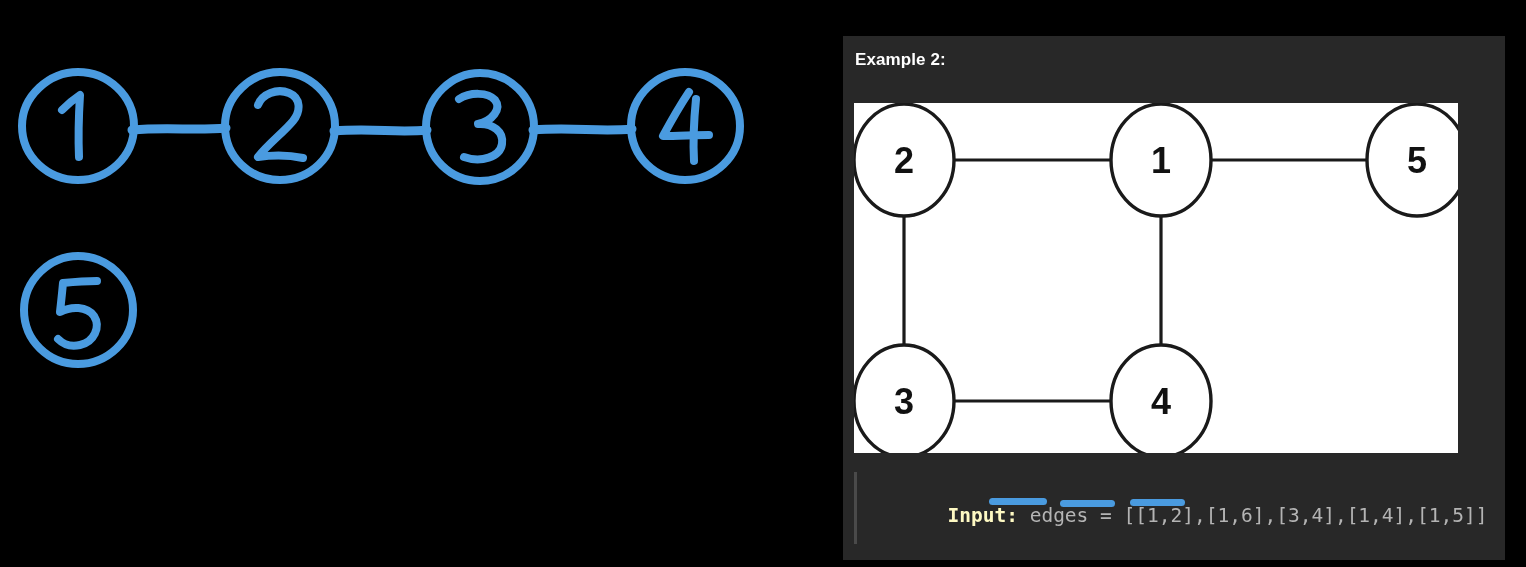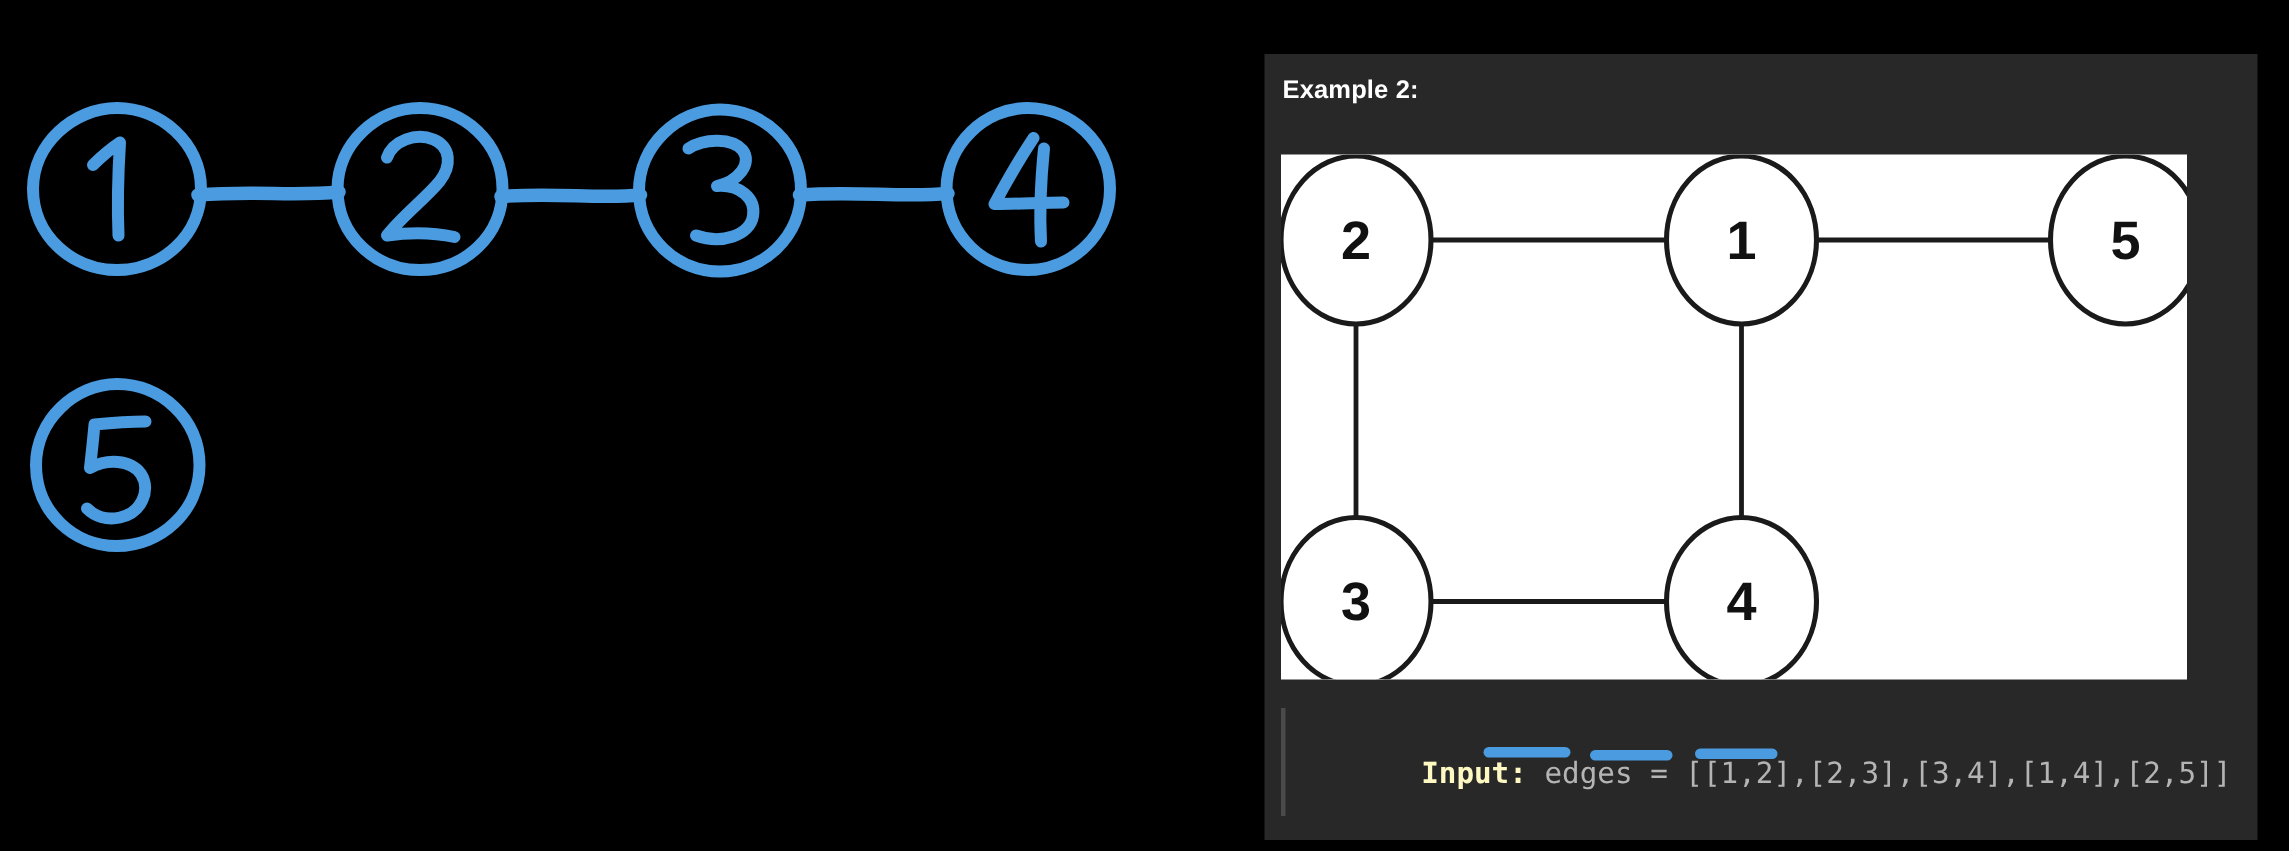--- a/index.html
+++ b/index.html
@@ -180,20 +180,20 @@
       </g>
       <g>
         <ellipse cx="307" cy="298" rx="50" ry="56" fill="#ffffff" stroke="#1a1a1a" stroke-width="3.4"></ellipse>
         <text x="307" y="298" text-anchor="middle" dominant-baseline="central" font-family="'Liberation Sans', sans-serif" font-size="36" font-weight="bold" fill="#111111">4</text>
       </g>
     </svg>
   </div>
 
   <div id="io-block">
     <div class="io-line">
-      <span class="io-key">Input:</span><span class="io-val"> edges = [[1,2],[2,3],[3,4],[1,4],[2,5]]</span>
+      <span class="io-key">Input:</span><span class="io-val"> edges = [[1,2],[1,6],[3,4],[1,4],[1,5]]</span>
       <span class="edge-underline" id="edge-underline-0"></span>
       <span class="edge-underline" id="edge-underline-1"></span>
       <span class="edge-underline" id="edge-underline-2"></span>
     </div>
 
   </div>
 </div>
 
 </body></html>

